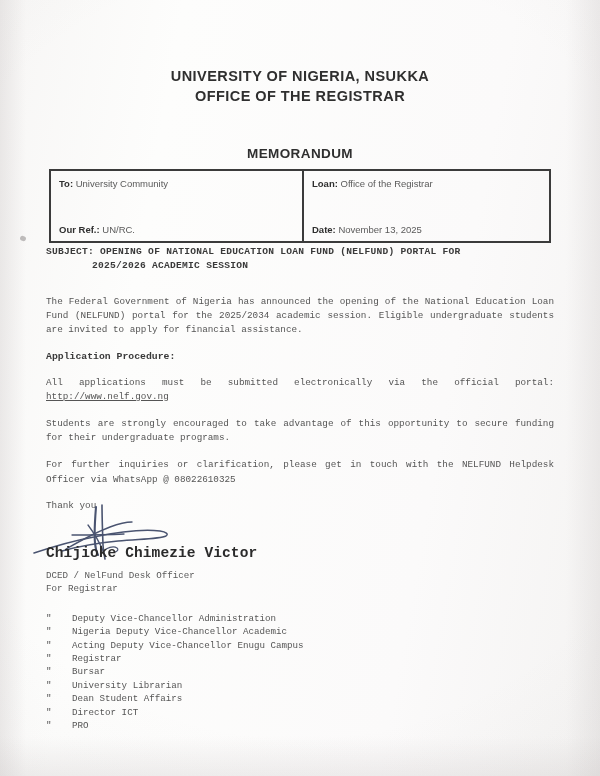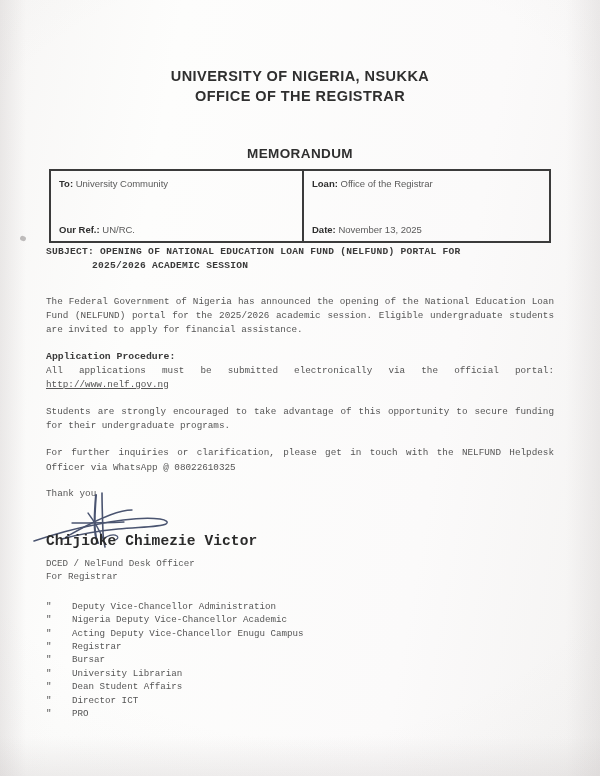--- a/index.html
+++ b/index.html
@@ -148,21 +148,21 @@
     line-height: 14.2px;
     color: #555555;
     margin: 0 0 13px 0;
     text-align: justify;
   }
   p.para.first { margin-top: 22px; }
   .bold-head {
     font-weight: bold;
     font-size: 9.8px;
     color: #3a3a3a;
-    margin: 0 0 2px 0;
+    margin: 0 0 14px 0;
   }
   a.portal-link {
     color: #555555;
     text-decoration: underline;
   }
   #thanks {
     font-size: 9.3px;
     color: #555555;
     margin: 6px 0 0 0;
   }
@@ -255,21 +255,21 @@
       </div>
     </div>
 
     <div id="body-block">
 
       <div id="subject-line">
         <span>SUBJECT: OPENING OF NATIONAL EDUCATION LOAN FUND (NELFUND) PORTAL FOR</span>
         <span class="second">2025/2026 ACADEMIC SESSION</span>
       </div>
 
-      <p class="para first">The Federal Government of Nigeria has announced the opening of the National Education Loan Fund (NELFUND) portal for the 2025/2026 academic session. Eligible undergraduate students are invited to apply for financial assistance.</p>
+      <p class="para first">The Federal Government of Nigeria has announced the opening of the National Education Loan Fund (NELFUND) portal for the 2025/2034 academic session. Eligible undergraduate students are invited to apply for financial assistance.</p>
 
       <p class="bold-head">Application Procedure:</p>
 
       <p class="para"><span>All applications must be submitted electronically via the official portal: </span><a class="portal-link" href="#">http://www.nelf.gov.ng</a></p>
 
       <p class="para">Students are strongly encouraged to take advantage of this opportunity to secure funding for their undergraduate programs.</p>
 
       <p class="para">For further inquiries or clarification, please get in touch with the NELFUND Helpdesk Officer via WhatsApp @ 08022610325</p>
 
       <p id="thanks">Thank you</p>

